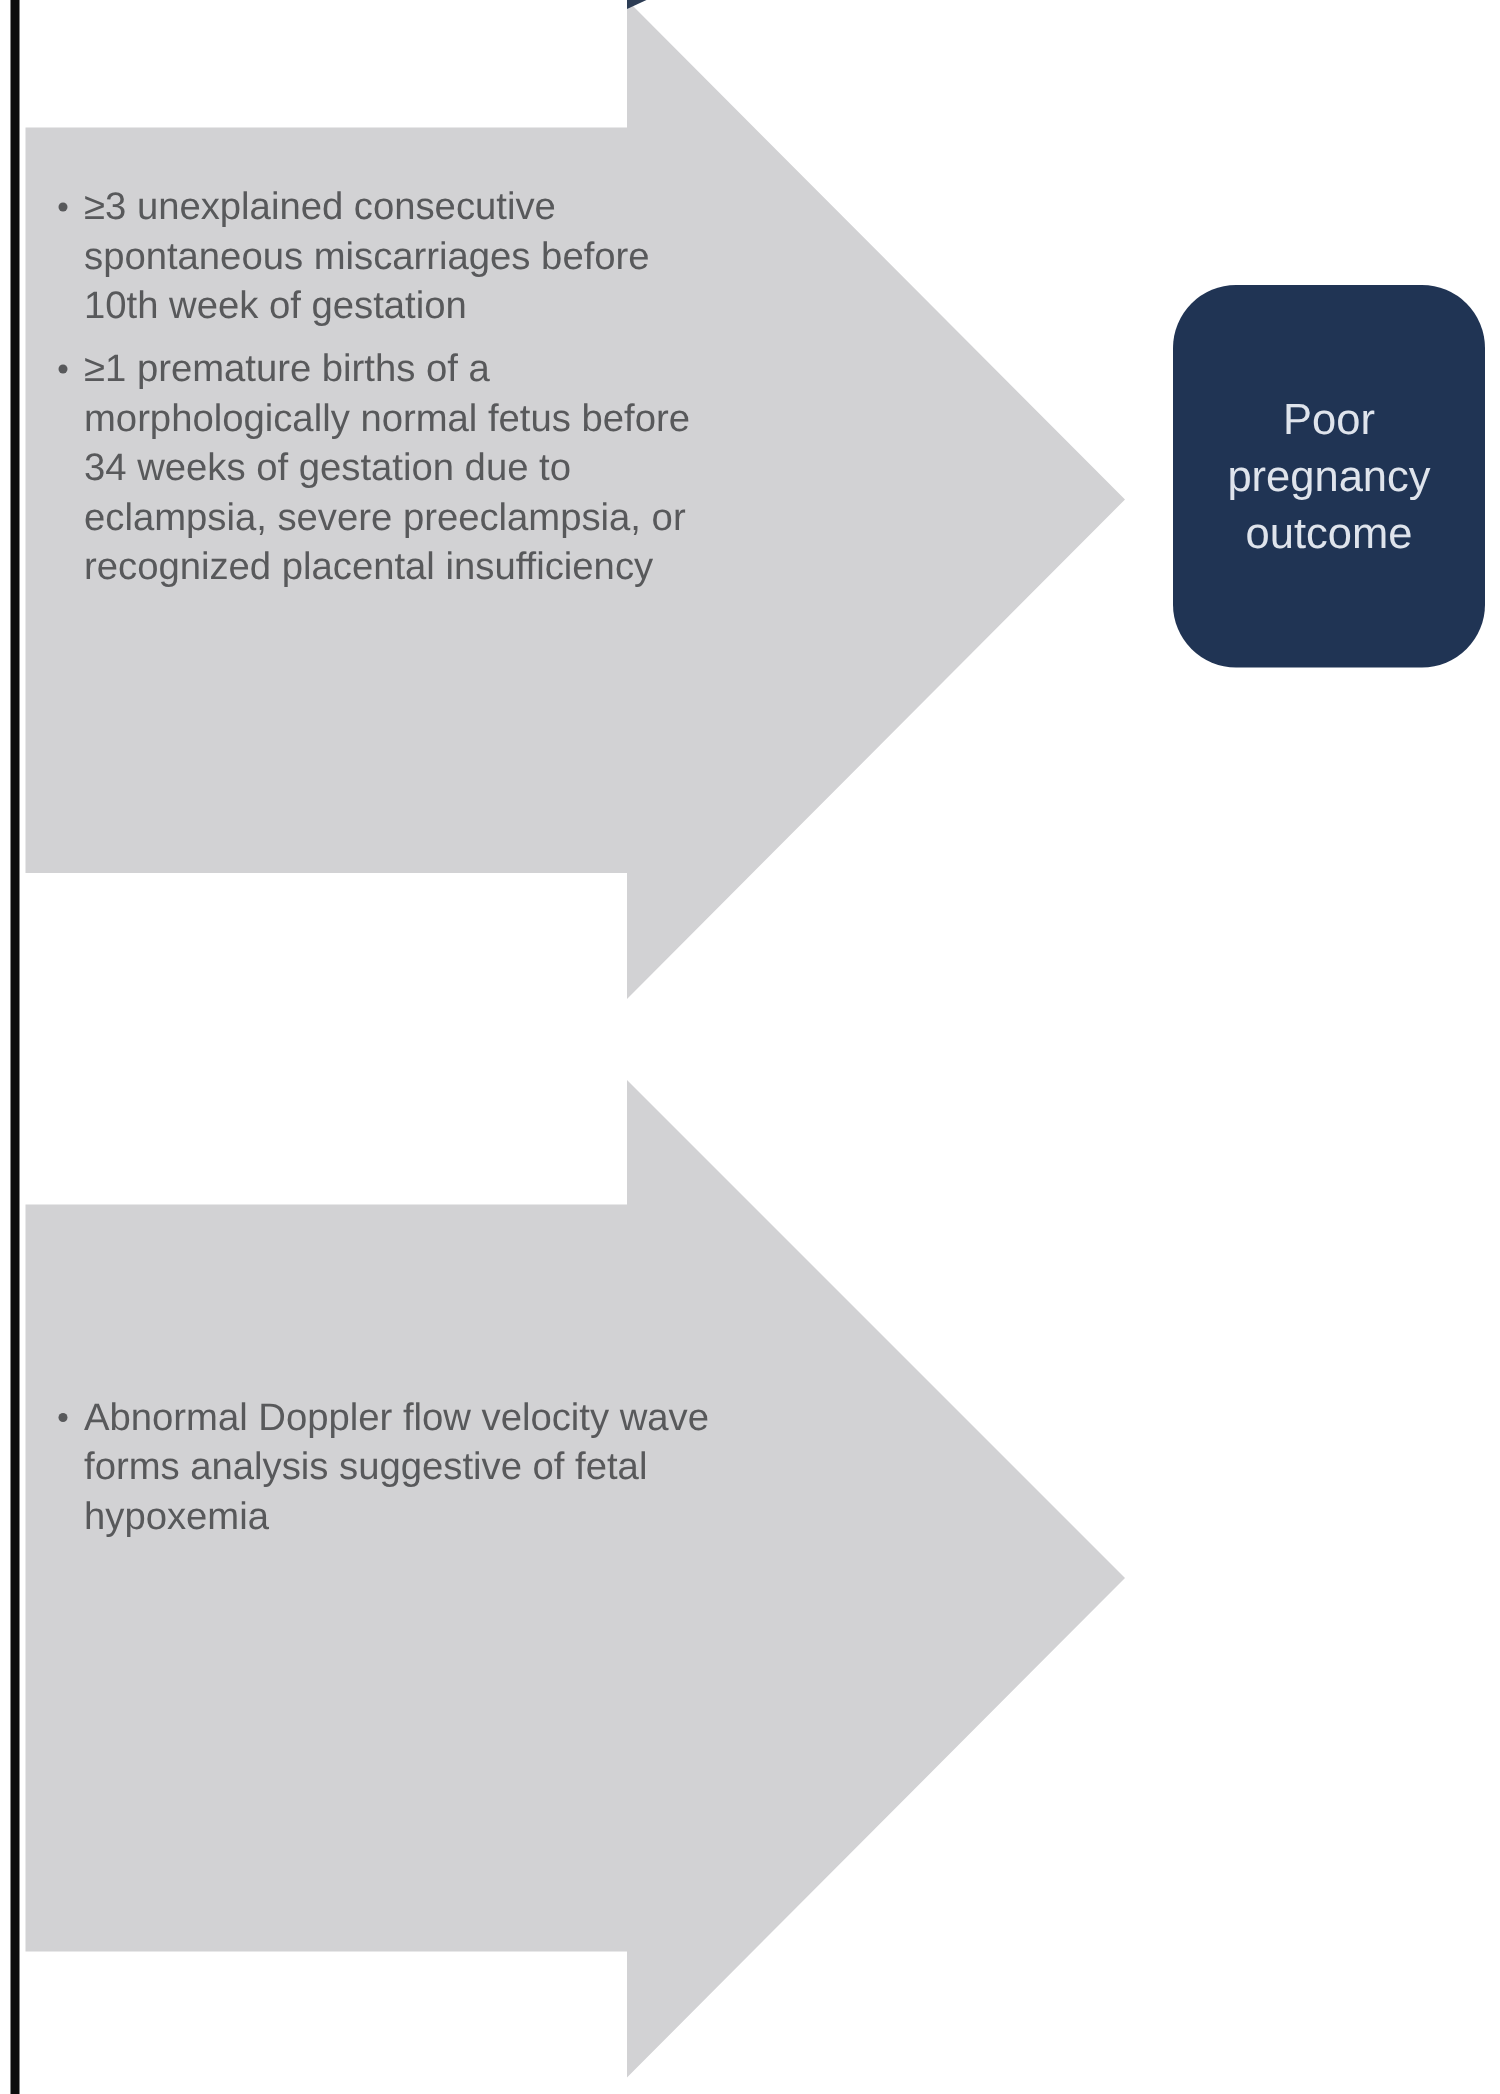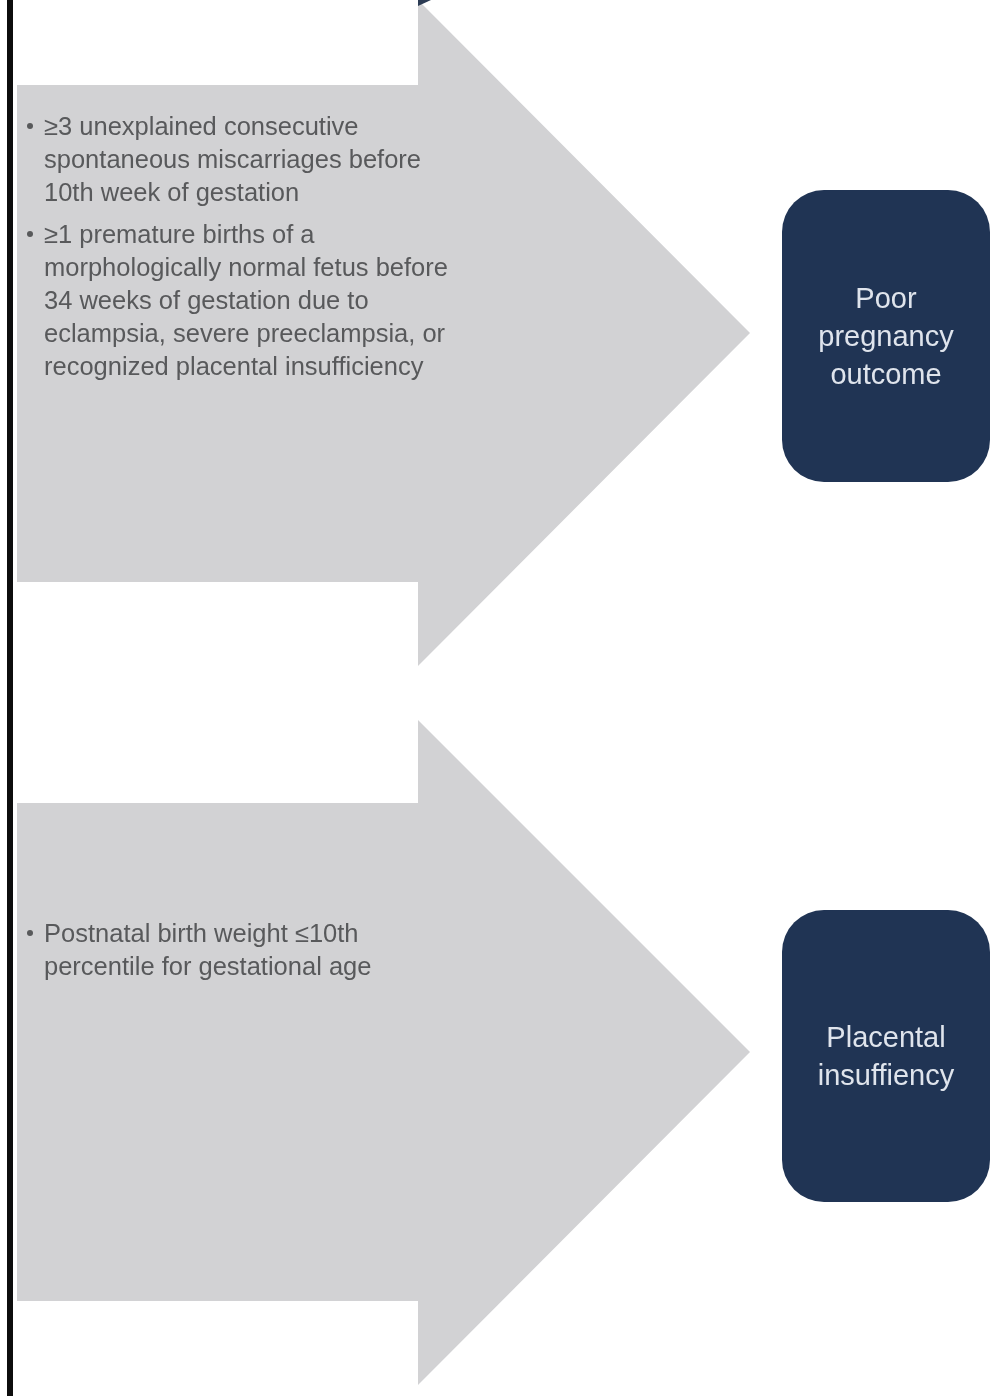--- a/index.html
+++ b/index.html
@@ -31,21 +31,21 @@
     width: 1000px; height: 1396px;
     display: block;
   }
   svg.arrow-layer polygon.arrow { fill: var(--arrow_gray); }
   svg.arrow-layer polygon.remnant { fill: #2c3c54; }
 
   ul.bullets {
     position: absolute;
     left: 17px;
     width: 512px;
-    margin: 4px;
+    margin: 16px;
     padding: 0;
     list-style: none;
     color: var(--text_gray);
     font-size: 25.5px;
     line-height: 33px;
     white-space: pre-line;
   }
   ul.bullets.top-list { top: 106px; }
   ul.bullets.bottom-list { top: 913px; }
   ul.bullets li {
@@ -58,21 +58,21 @@
     position: absolute;
     left: 6px; top: 13px;
     width: 6px; height: 6px;
     border-radius: 50%;
     background: var(--text_gray);
   }
   .navy-box {
     position: absolute;
     left: 782px;
     width: 208px;
-    height: 292px;
+    height: 255px;
     background: var(--navy);
     border-radius: 42px;
     display: flex;
     align-items: center;
     justify-content: center;
     text-align: center;
     color: var(--box_text);
     font-size: 29px;
     line-height: 38px;
     white-space: pre-line;
@@ -94,27 +94,24 @@
   <div class="edge-strip"></div>
 
   <ul class="bullets top-list"><li>≥3 unexplained consecutive
 spontaneous miscarriages before
 10th week of gestation</li><li>≥1 premature births of a
 morphologically normal fetus before
 34 weeks of gestation due to
 eclampsia, severe preeclampsia, or
 recognized placental insufficiency</li></ul>
 
-  <ul class="bullets bottom-list"><li>Postnatal birth weight ≤10th
-percentile for gestational age</li></ul>
+  <ul class="bullets bottom-list"><li>Abnormal Doppler flow velocity wave
+forms analysis suggestive of fetal
+hypoxemia</li></ul>
 
   <div class="navy-box box-1">
     <span>Poor
 pregnancy
 outcome</span>
   </div>
 
-  <div class="navy-box box-2">
-    <span>Placental
-insuffiency</span>
-  </div>
 
 </div>
 
 </body></html>

